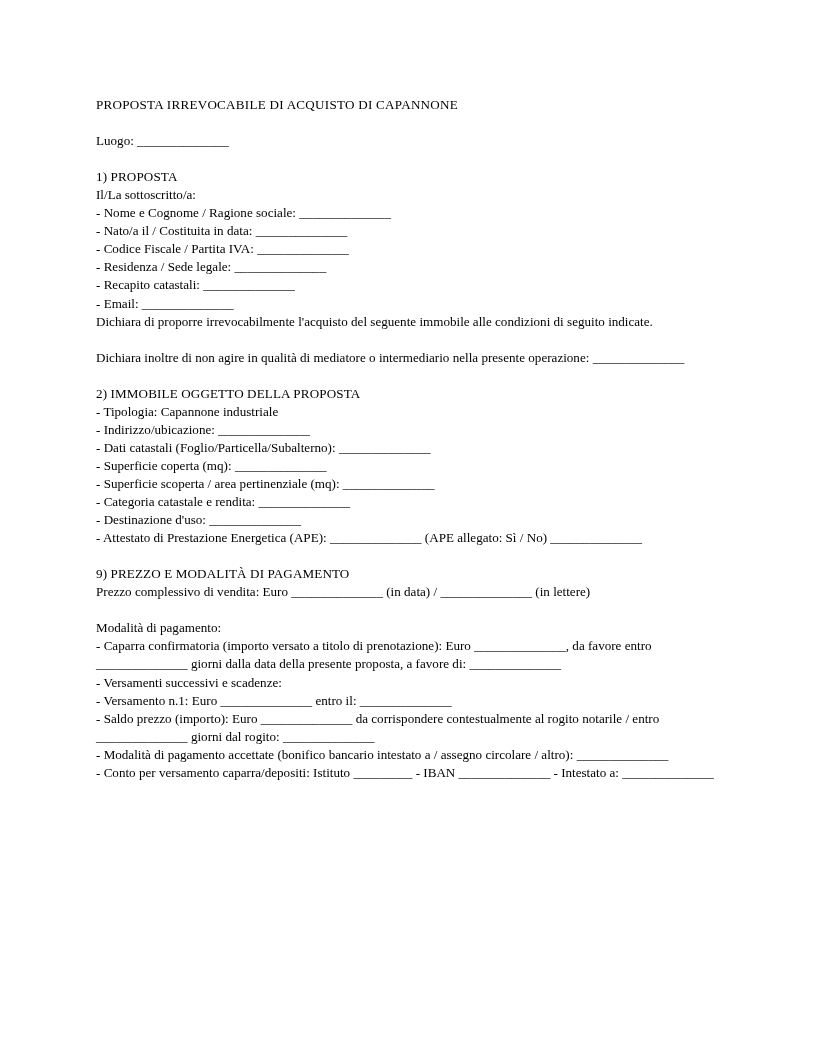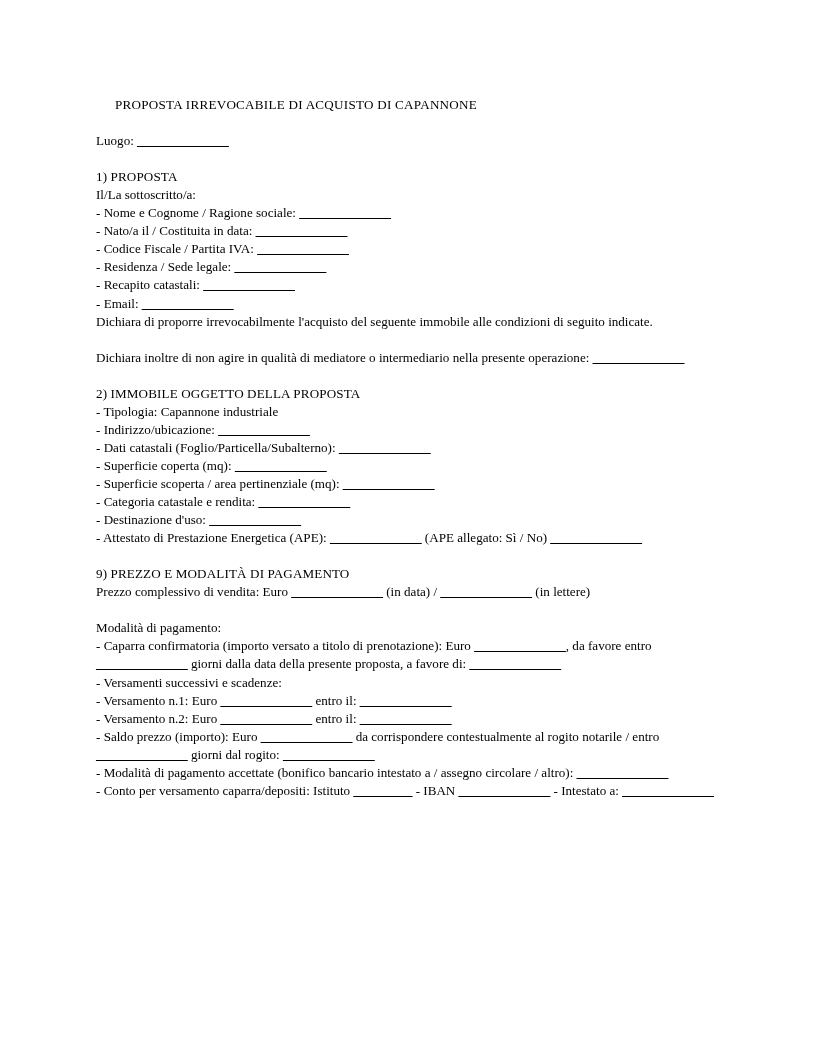--- a/index.html
+++ b/index.html
@@ -32,28 +32,26 @@
   .para {
     white-space: pre-wrap;
     word-wrap: break-word;
   }
   .spacer {
     height: 18.05px;
   }
   .title {
     white-space: pre-wrap;
     letter-spacing: 0.02em;
-    margin-left: 19px;
   }
   .heading {
     white-space: pre-wrap;
     letter-spacing: 0.01em;
   }
   .blank {
-    text-decoration: underline;
     text-decoration-skip-ink: none;
     white-space: pre;
   }
 </style>
 </head>
 <body>
 
 <div id="page">
 
   <div class="title">PROPOSTA IRREVOCABILE DI ACQUISTO DI CAPANNONE</div>
@@ -103,21 +101,20 @@
   <div class="spacer"></div>
 
   <div class="line">Modalità di pagamento:</div>
 
   <div class="para"><span>- Caparra confirmatoria (importo versato a titolo di prenotazione): Euro </span><span class="blank">______________</span><span>, da favore entro </span><span class="blank">______________</span><span> giorni dalla data della presente proposta, a favore di: </span><span class="blank">______________</span></div>
 
   <div class="line">- Versamenti successivi e scadenze:</div>
 
   <div class="line"><span>- Versamento n.1: Euro </span><span class="blank">______________</span><span> entro il: </span><span class="blank">______________</span></div>
 
-  <div class="line"><span>- Versamento n.2: Euro </span><span class="blank">______________</span><span> entro il: </span><span class="blank">______________</span></div>
 
   <div class="para"><span>- Saldo prezzo (importo): Euro </span><span class="blank">______________</span><span> da corrispondere contestualmente al rogito notarile / entro </span><span class="blank">______________</span><span> giorni dal rogito: </span><span class="blank">______________</span></div>
 
   <div class="para"><span>- Modalità di pagamento accettate (bonifico bancario intestato a / assegno circolare / altro): </span><span class="blank">______________</span></div>
 
   <div class="para"><span>- Conto per versamento caparra/depositi: Istituto </span><span class="blank">_________</span><span> - IBAN </span><span class="blank">______________</span><span> - Intestato a: </span><span class="blank">______________</span></div>
 
 </div>
 
 </body></html>

